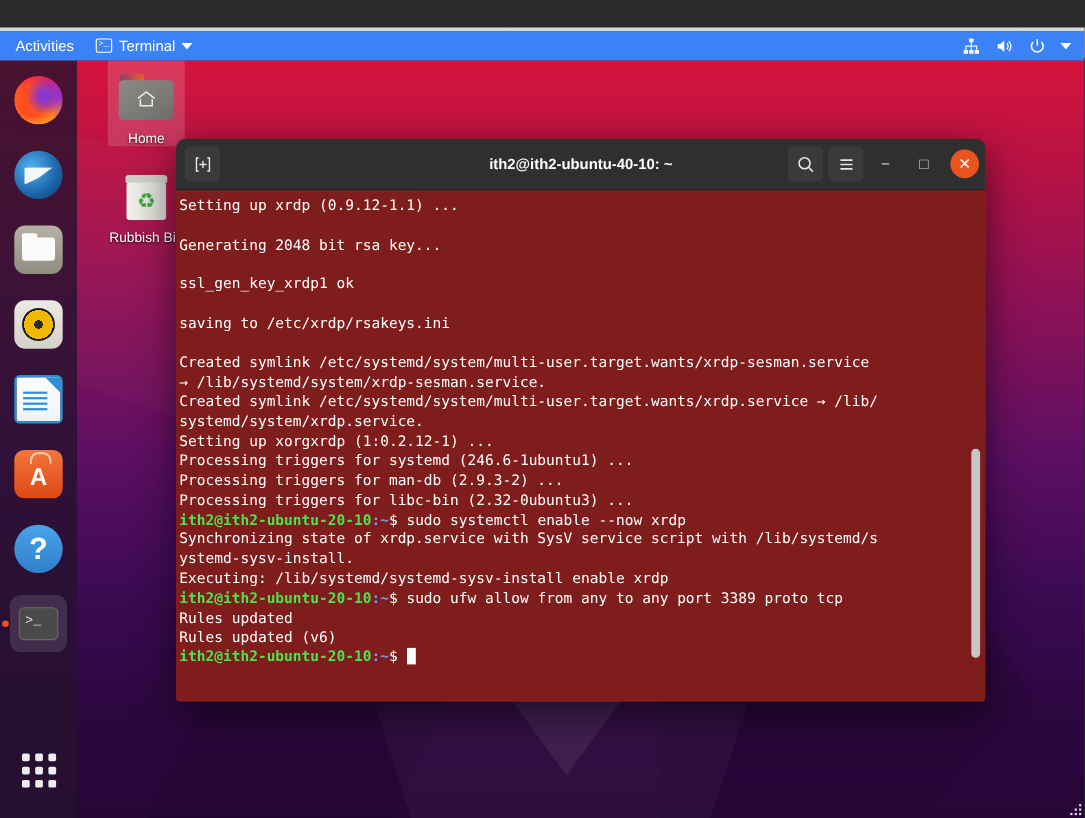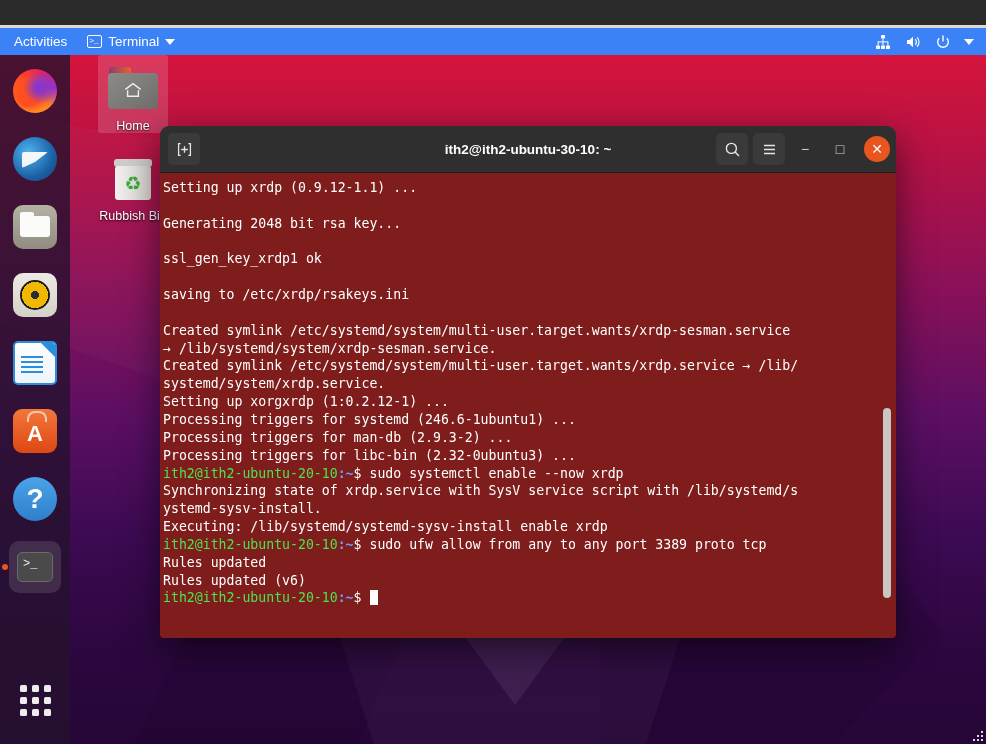--- a/index.html
+++ b/index.html
@@ -300,21 +300,21 @@
   #terminal-body {
     flex: 1; background: #7f1d1d; position: relative; overflow: hidden;
   }
   #terminal-text {
     position: absolute; left: 3px; top: 6px; right: 18px;
     font-family: "DejaVu Sans Mono", "Liberation Mono", monospace;
     font-size: 13.2px; line-height: 17.85px;
     color: #ffffff; white-space: pre-wrap; word-break: break-all;
   }
   .t-line { white-space: pre; }
-  .t-user { color: #4ee24e; font-weight: normal; }
+  .t-user { color: #4ee24e; font-weight: bold; }
   .t-path { color: #6a9dff; font-weight: bold; }
   .t-white { color: #ffffff; }
   #cursor {
     display: inline-block; width: 8px; height: 15px;
     background: #ffffff; vertical-align: -3px; margin-left: 1px;
   }
   #terminal-scrollbar {
     position: absolute; right: 2px; top: 0; width: 14px; height: 100%;
   }
   #terminal-scrollbar-thumb {
@@ -465,21 +465,21 @@
 
       <div id="terminal-headerbar">
         <div id="new-tab-button">
           <svg width="17" height="17" viewBox="0 0 17 17" fill="none" stroke="#e6e6e6" stroke-width="1.3">
             <path d="M4.6 2.6H2.6v11.8h2"></path>
             <path d="M12.4 2.6h2v11.8h-2"></path>
             <line x1="8.5" y1="5.2" x2="8.5" y2="11.8"></line>
             <line x1="5.2" y1="8.5" x2="11.8" y2="8.5"></line>
           </svg>
         </div>
-        <div id="terminal-title">ith2@ith2-ubuntu-30-10: ~</div>
+        <div id="terminal-title">ith2@ith2-ubuntu-40-10: ~</div>
         <div id="terminal-header-right">
           <div class="hdr-btn">
             <svg width="17" height="17" viewBox="0 0 17 17" fill="none" stroke="#e6e6e6" stroke-width="1.4">
               <circle cx="7.4" cy="7.4" r="5"></circle>
               <line x1="11.1" y1="11.1" x2="15" y2="15"></line>
             </svg>
           </div>
           <div class="hdr-btn">
             <svg width="17" height="17" viewBox="0 0 17 17" stroke="#e6e6e6" stroke-width="1.5">
               <line x1="3" y1="4.5" x2="14" y2="4.5"></line>

